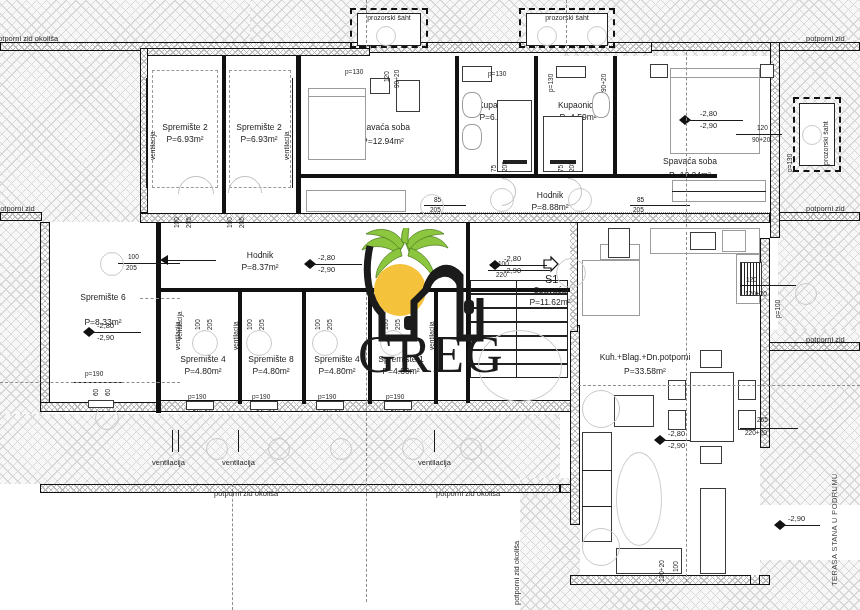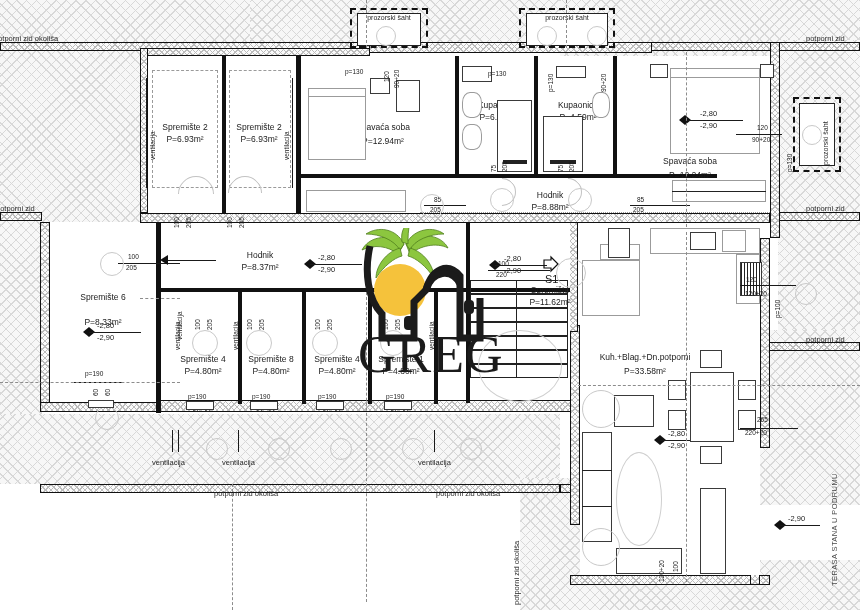--- a/index.html
+++ b/index.html
@@ -290,21 +290,21 @@
   <div class="t dimsm" style="left:386px;top:393px;">p=190</div>
   <div class="t dimsm vtxt" style="left:390px;top:412px;">60</div>
   <div class="t dimsm vtxt" style="left:402px;top:412px;">60</div>
   <div class="t dimsm vtxt" style="left:428px;top:350px;">ventilacija</div>
 
   <div class="furn" style="left:186px;top:401px;width:28px;height:9px;"></div>
   <div class="furn" style="left:250px;top:401px;width:28px;height:9px;"></div>
   <div class="furn" style="left:316px;top:401px;width:28px;height:9px;"></div>
   <div class="furn" style="left:384px;top:401px;width:28px;height:9px;"></div>
 
-  <div class="t roomname ctr" style="left:520px;top:285px;width:60px;">Spremište</div>
+  <div class="t roomname ctr" style="left:520px;top:285px;width:60px;">Spavaća</div>
   <div class="t roomarea ctr" style="left:520px;top:297px;width:60px;">P=11.62m²</div>
   <div class="lvl" style="left:495px;top:265px;"></div>
   <div class="dimline" style="left:495px;top:265px;width:52px;"></div>
   <div class="t dim" style="left:504px;top:254px;">-2,80</div>
   <div class="t dim" style="left:504px;top:266px;">-2,90</div>
   <div class="t dim" style="left:545px;top:273px;font-size:11px;">S1</div>
   <svg style="position:absolute;left:542px;top:255px;width:18px;height:18px;">
     <path d="M2,5 L9,5 L9,2 L16,9 L9,16 L9,13 L2,13 Z" fill="none" stroke="#111" stroke-width="1.2"></path>
   </svg>
 

